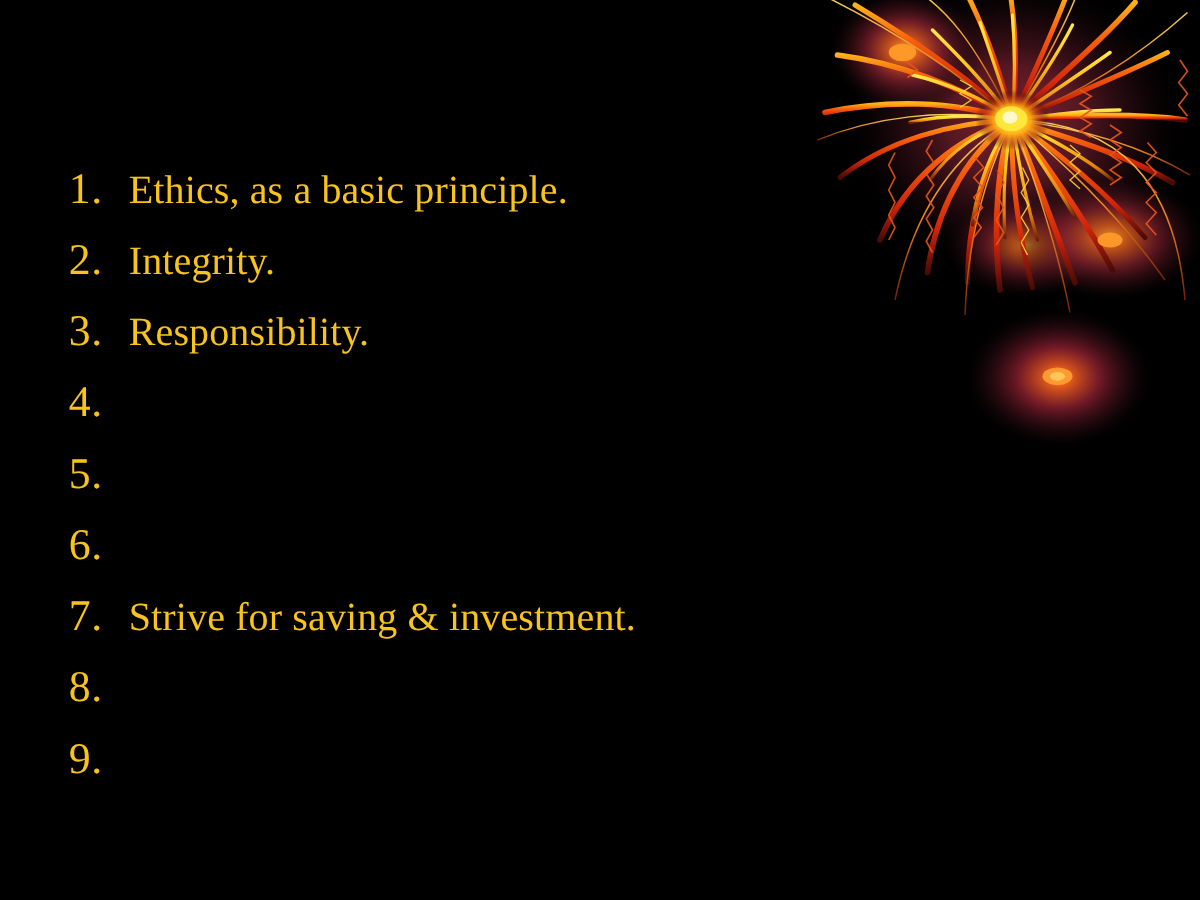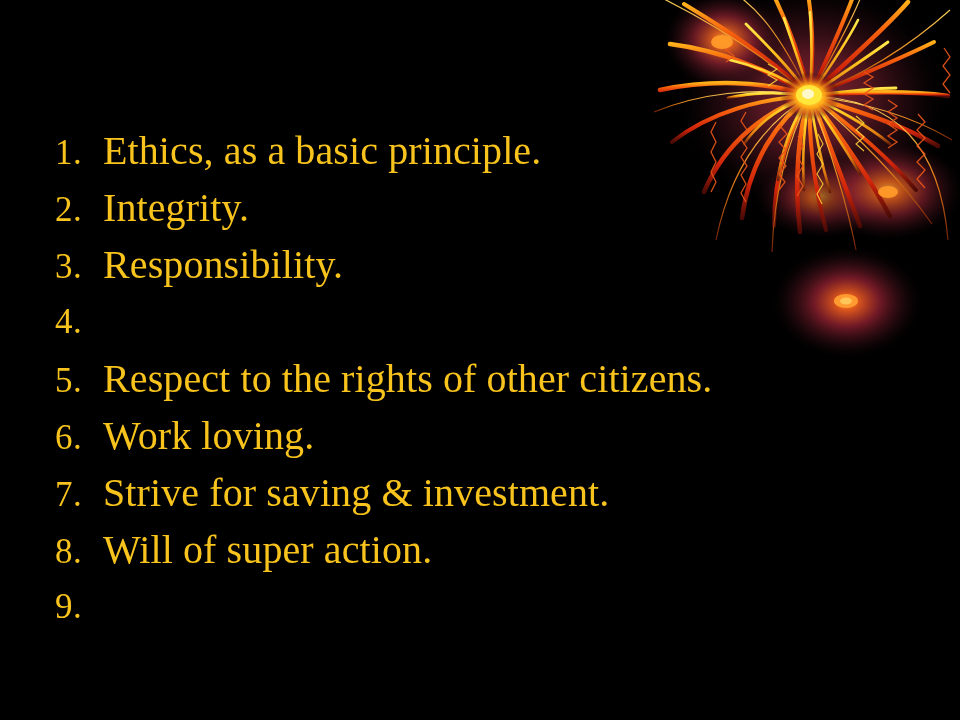--- a/index.html
+++ b/index.html
@@ -51,21 +51,21 @@
     color: #f7c31c;
   }
   .item-number {
     font-size: 35px;
     width: 48px;
     flex: 0 0 48px;
     text-align: left;
     letter-spacing: 0.5px;
   }
   .item-text {
-    font-size: 40px;
+    font-size: 32px;
     letter-spacing: 0.1px;
     text-align: center;
   }
 </style>
 </head>
 <body>
 
 <div id="slide">
 
   <svg id="firework" viewBox="0 0 310 270" width="310" height="270" aria-hidden="true">
@@ -224,36 +224,33 @@
       <span class="item-number">3.</span>
       <span class="item-text">Responsibility.</span>
     </div>
 
     <div class="list-item">
       <span class="item-number">4.</span>
     </div>
 
     <div class="list-item">
       <span class="item-number">5.</span>
-      <span class="item-text">Respect to the rights of other citizens.</span>
     </div>
 
     <div class="list-item">
       <span class="item-number">6.</span>
-      <span class="item-text">Work loving.</span>
     </div>
 
     <div class="list-item">
       <span class="item-number">7.</span>
       <span class="item-text">Strive for saving &amp; investment.</span>
     </div>
 
     <div class="list-item">
       <span class="item-number">8.</span>
-      <span class="item-text">Will of super action.</span>
     </div>
 
     <div class="list-item">
       <span class="item-number">9.</span>
     </div>
 
   </div>
 </div>
 
 </body></html>

